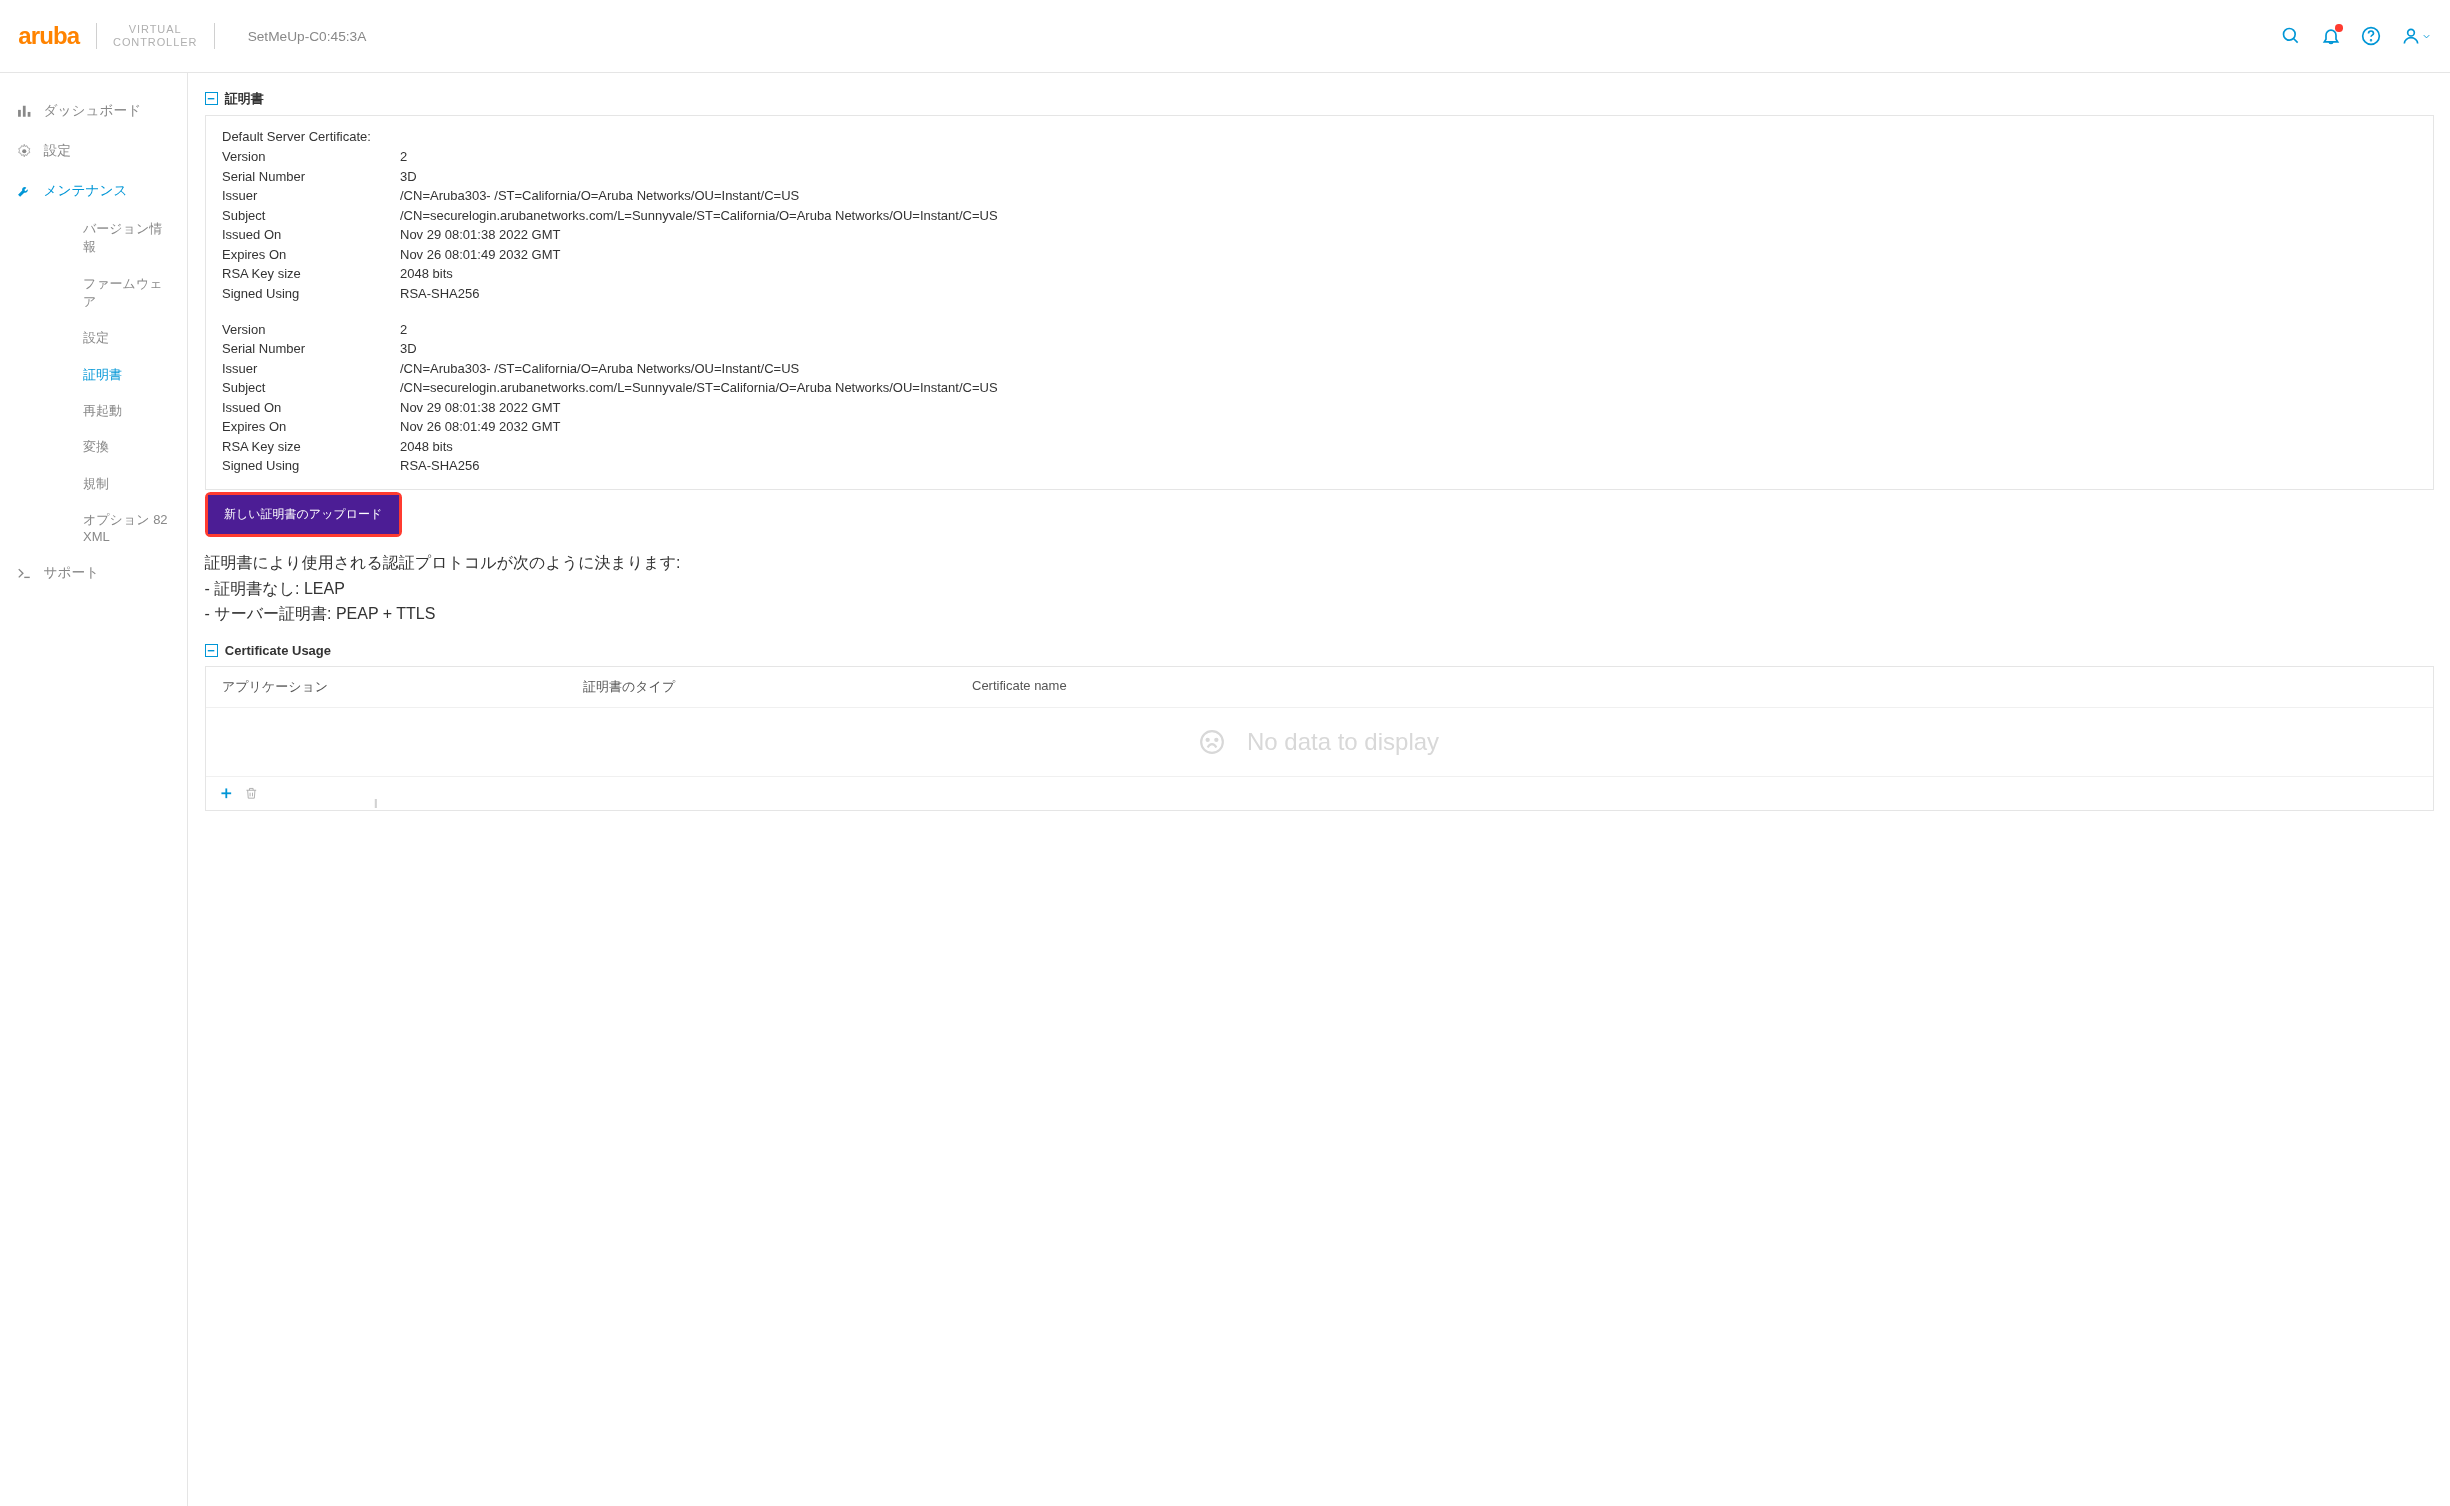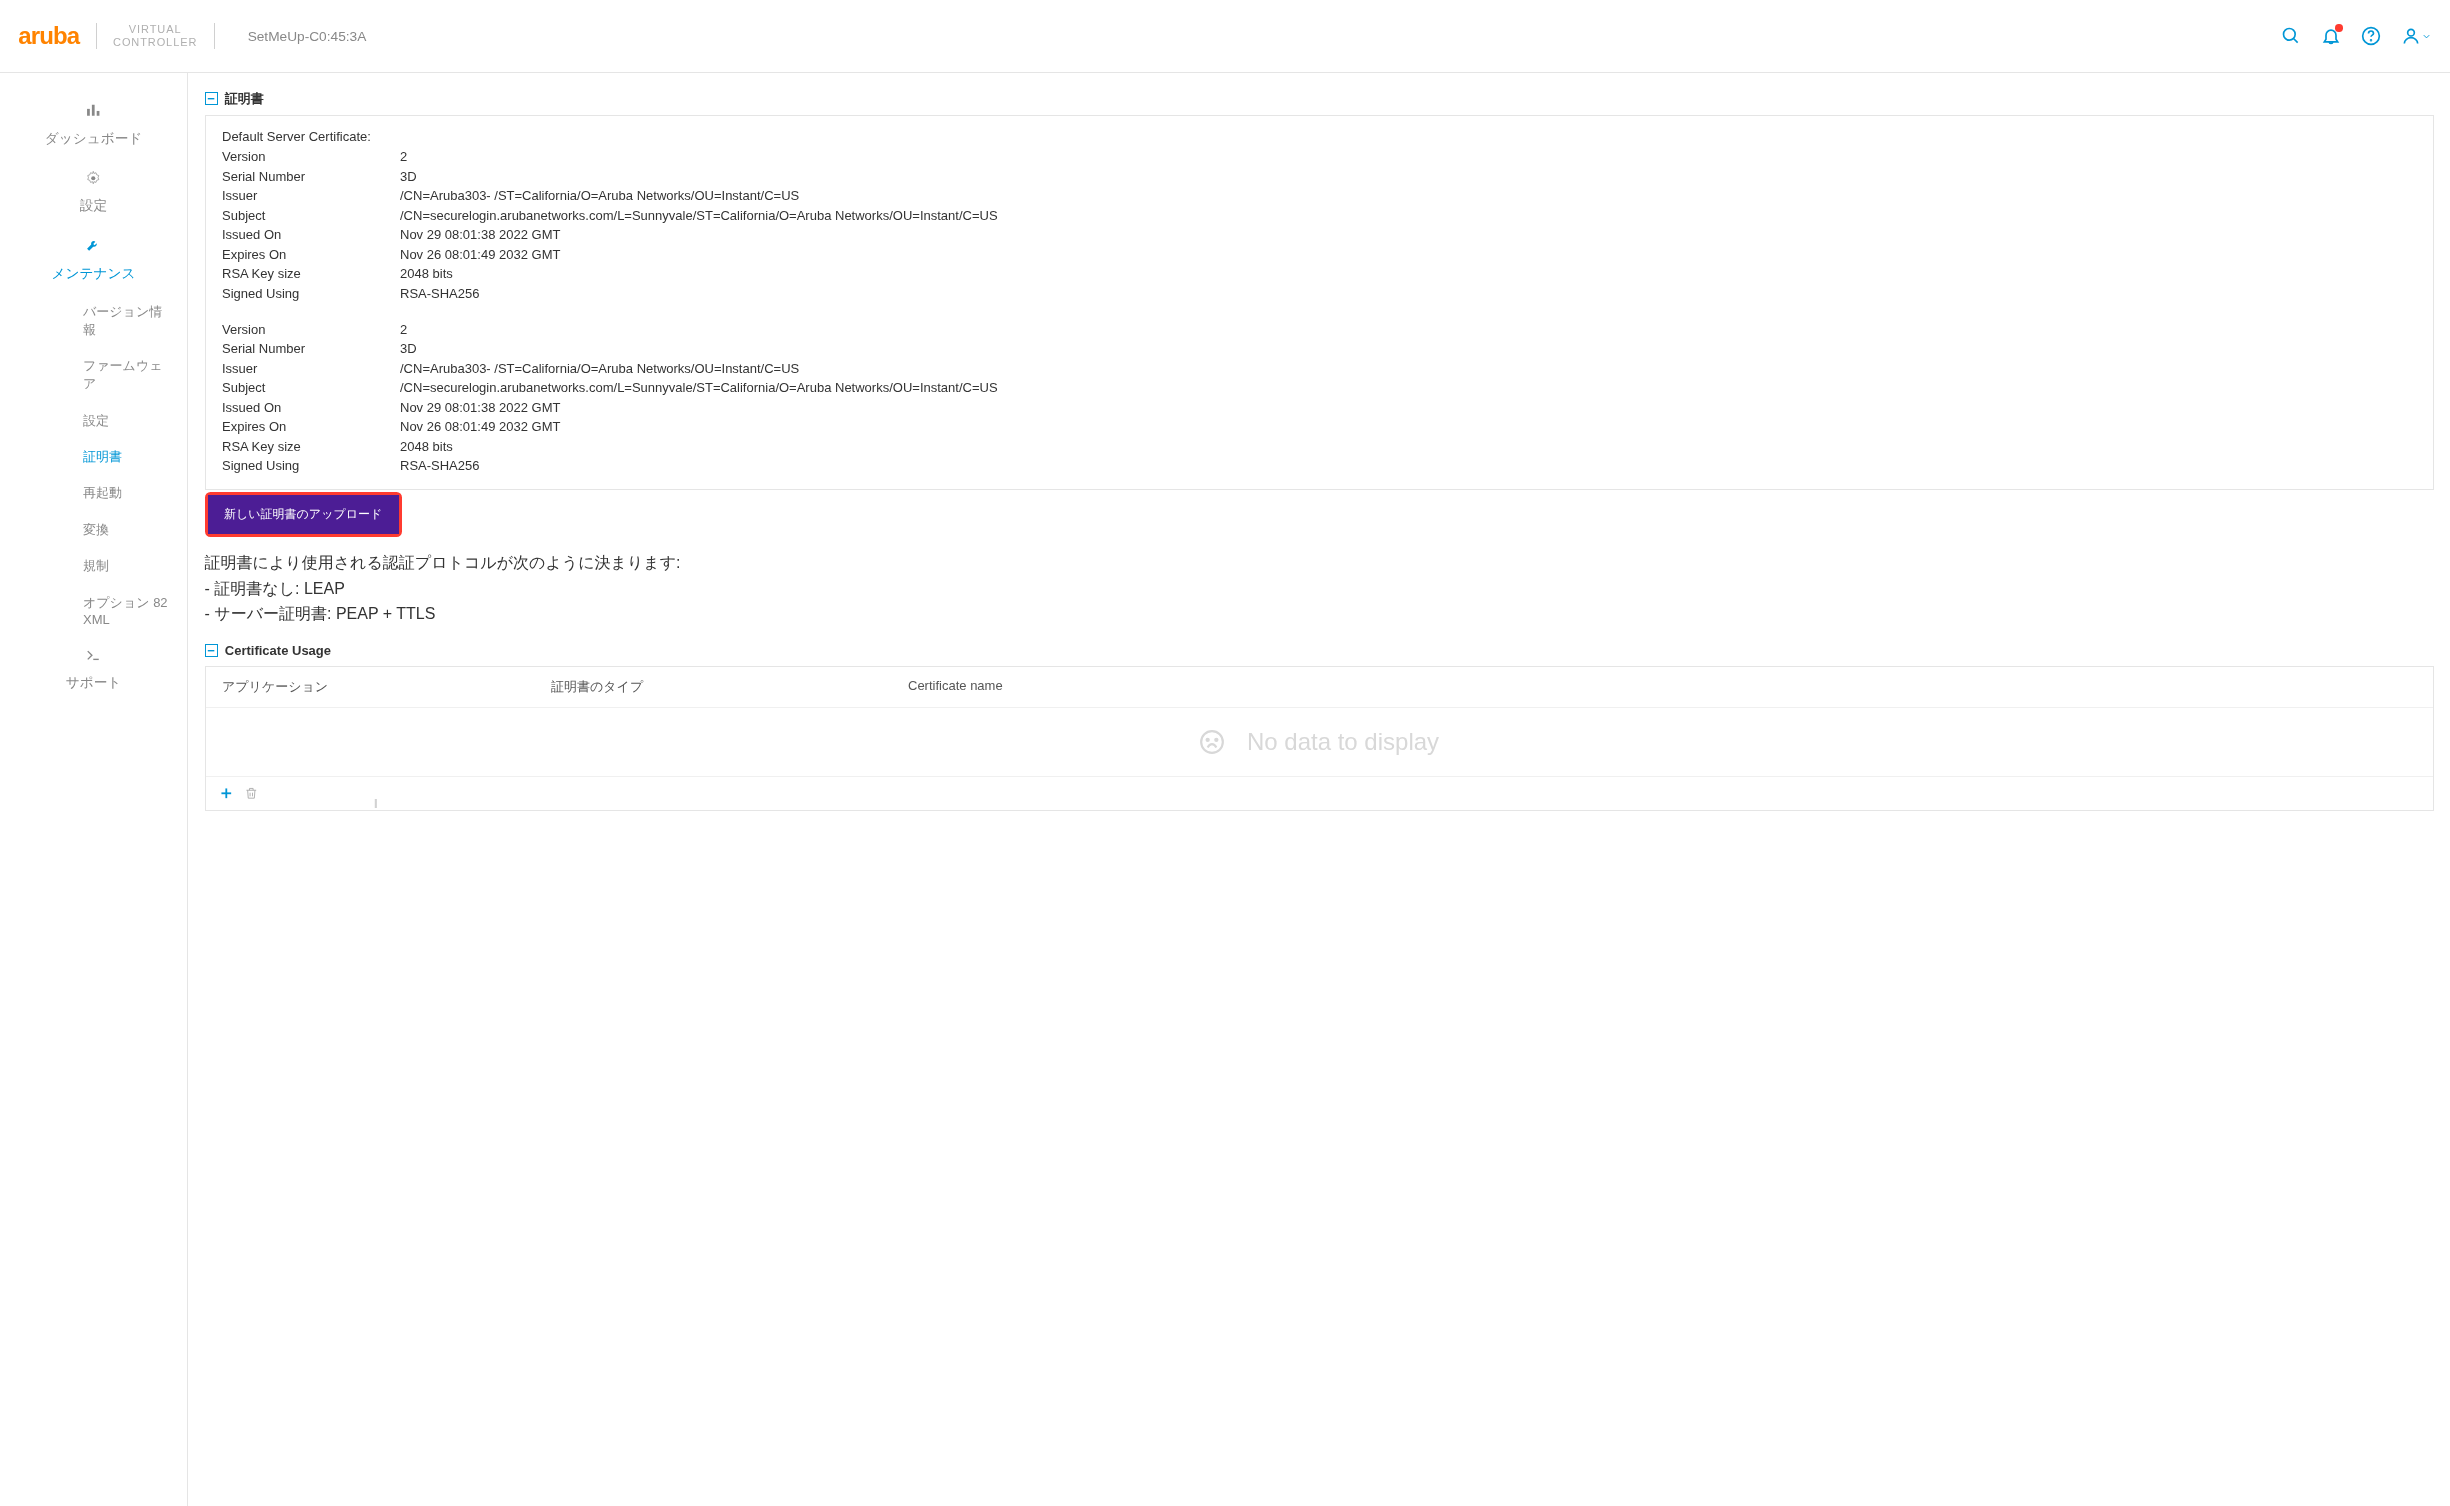--- a/index.html
+++ b/index.html
@@ -11,21 +11,21 @@
     .vc-label { color: #b0b0b0; font-size: 11px; line-height: 1.2; text-align: center; letter-spacing: 0.9px; }
     .hostname { color: #888; font-size: 13.7px; margin-left: 16.5px; }
     .topbar-spacer { flex: 1; }
     .topbar-icons { display: flex; align-items: center; gap: 20px; }
     .top-icon { width: 20px; height: 20px; display: flex; align-items: center; justify-content: center; cursor: pointer; position: relative; }
     .top-icon svg { stroke: #0096d6; fill: none; stroke-width: 2; }
     .notif-dot { position: absolute; top: -1.8px; right: -1.8px; width: 7.3px; height: 7.3px; background: #ff3b30; border-radius: 50%; }
     
     .layout { display: flex; }
     .sidebar { width: 188px; border-right: 0.9px solid #e5e5e5; padding-top: 18.3px; min-height: calc(100vh - 57px); }
-    .nav-item { display: flex; align-items: center; padding: 11px 16px; color: #888; cursor: pointer; font-size: 13.7px; gap: 11px; flex-direction: column; }
+    .nav-item { display: flex; align-items: center; padding: 11px 16px; color: #888; cursor: pointer; font-size: 13.7px; gap: 11px; }
     .nav-item.active { color: #0096d6; font-weight: 500; }
     .nav-icon { width: 16.5px; height: 16.5px; display: flex; align-items: center; justify-content: center; }
     .nav-icon svg { fill: currentColor; }
     .subnav { }
     .subnav-item { padding: 9.2px 16.5px 9.2px 55px; color: #888; cursor: pointer; font-size: 13px; margin-left: 28px; }
     .subnav-item.active { color: #0096d6; font-weight: 500; }
     .drag-handle { position: absolute; left: 186px; top: 50%; font-size: 9.2px; color: #ccc; letter-spacing: -1.8px; }
     
     .main { flex: 1; padding: 16.5px 16.5px 16.5px 16.5px; position: relative; }
     
@@ -40,21 +40,21 @@
     .cert-row { display: flex; font-size: 13px; color: #333; line-height: 1.5; }
     .cert-label { width: 178px; flex-shrink: 0; }
     .cert-value { flex: 1; }
     
     .upload-wrap { display: inline-block; border: 3.7px solid #ff3b30; border-radius: 5.5px; margin-bottom: 13px; }
     .upload-btn { background: #4c1d95; color: #fff; border: none; padding: 11px 16.5px; font-size: 12px; font-weight: 500; cursor: pointer; }
     
     .help-text { font-size: 16px; color: #333; line-height: 1.6; margin-bottom: 16.5px; }
     
     .usage-panel { border: 0.9px solid #e5e5e5; }
-    .usage-header-row { display: flex; padding: 11px 16.5px; color: #555; font-size: 13px; font-weight: 500; }
+    .usage-header-row { display: flex; padding: 11px 16.5px; color: #555; font-size: 13px; font-weight: 500; gap: 32px; }
     .usage-col1 { flex: 0 0 329px; }
     .usage-col2 { flex: 0 0 357px; }
     .usage-col3 { flex: 1; }
     .no-data { display: flex; align-items: center; justify-content: center; padding: 20px; color: #d8d8d8; font-size: 24px; font-weight: 400; gap: 22px; border-top: 0.9px solid #f0f0f0; }
     .no-data svg { stroke: #d8d8d8; fill: none; stroke-width: 2; }
     .usage-actions { display: flex; align-items: center; gap: 11px; padding: 9.2px 13px; border-top: 0.9px solid #f0f0f0; }
     .action-icon { cursor: pointer; display: flex; }
     .action-icon.add svg { stroke: #0096d6; fill: none; stroke-width: 3; }
     .action-icon.trash svg { stroke: #aaa; fill: none; stroke-width: 1.5; }
   </style>

